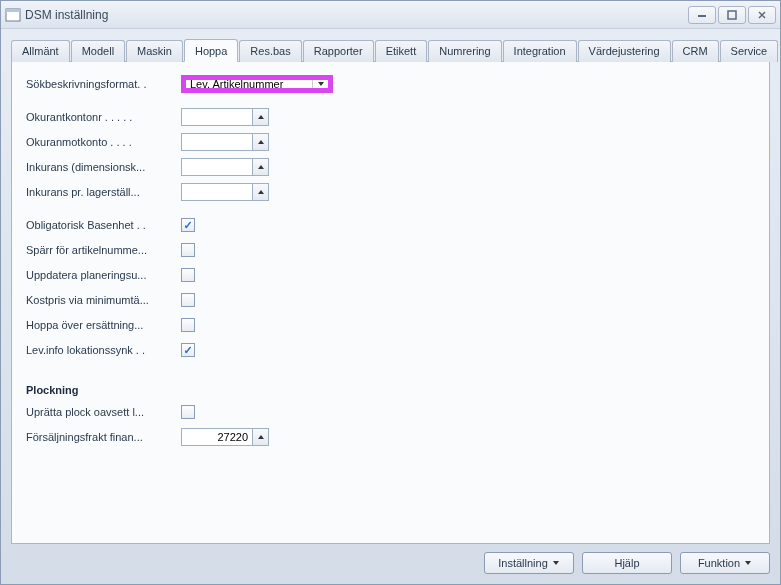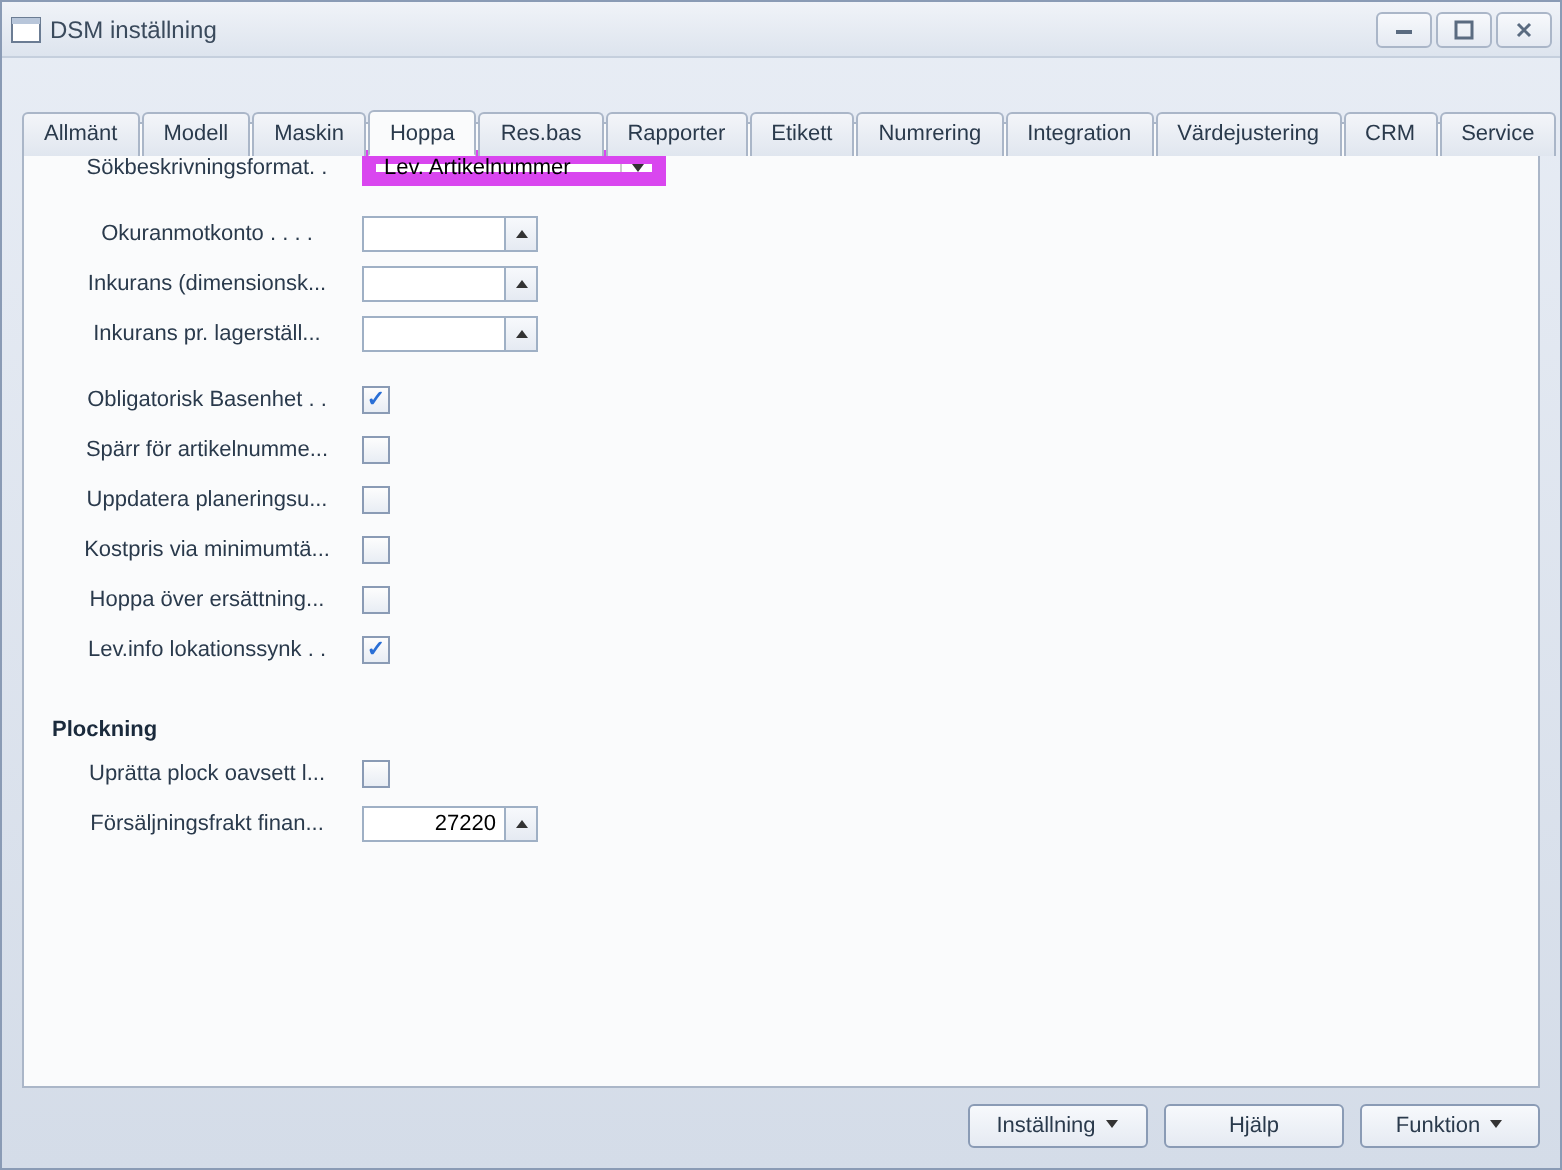--- a/index.html
+++ b/index.html
@@ -56,21 +56,21 @@
     .window-button svg { width: 10px; height: 10px; }
     .content-area {
       flex: 1;
       display: flex;
       flex-direction: column;
       padding: 10px;
     }
     .tab-strip {
       display: flex;
       position: relative;
-      top: 17px;
+      top: 1px;
       z-index: 2;
     }
     .tab {
       padding: 4px 10px;
       background: linear-gradient(to bottom, #f3f5f9, #e0e6ef);
       border: 1px solid #aab6c8;
       border-bottom: none;
       border-top-left-radius: 3px;
       border-top-right-radius: 3px;
       margin-right: 1px;
@@ -100,26 +100,25 @@
       display: flex;
       align-items: center;
       margin-bottom: 5px;
       height: 20px;
     }
     .form-label {
       width: 155px;
       color: #2a3a4c;
       white-space: nowrap;
       overflow: hidden;
-      text-align: center;
     }
     .combobox {
       display: flex;
       align-items: center;
-      border: 7px solid #d946ef;
+      border: 5px solid #d946ef;
       background: #fff;
       width: 152px;
       height: 18px;
     }
     .combobox span {
       flex: 1;
       padding: 0 4px;
     }
     .combo-arrow {
       width: 16px;
@@ -256,20 +255,31 @@
           <div class="combo-arrow">
             <svg width="8" height="8" viewBox="0 0 8 8">
                 <path d="M1 2 L4 6 L7 2 Z" fill="#333"></path>
               </svg>
           </div>
         </div>
       </div>
 
       <div class="spacer"></div>
 
+      <div class="form-row">
+        <span class="form-label">Okurantkontonr .  .  .  .  .</span>
+        <div class="lookup">
+          <input type="text" value="" style="">
+          <div class="lookup-btn">
+            <svg width="8" height="8" viewBox="0 0 8 8">
+                <path d="M1 6 L4 2 L7 6 Z" fill="#333"></path>
+              </svg>
+          </div>
+        </div>
+      </div>
 
       <div class="form-row">
         <span class="form-label">Okuranmotkonto  .  .  .  .</span>
         <div class="lookup">
           <input type="text" value="" style="">
           <div class="lookup-btn">
             <svg width="8" height="8" viewBox="0 0 8 8">
                 <path d="M1 6 L4 2 L7 6 Z" fill="#333"></path>
               </svg>
           </div>

